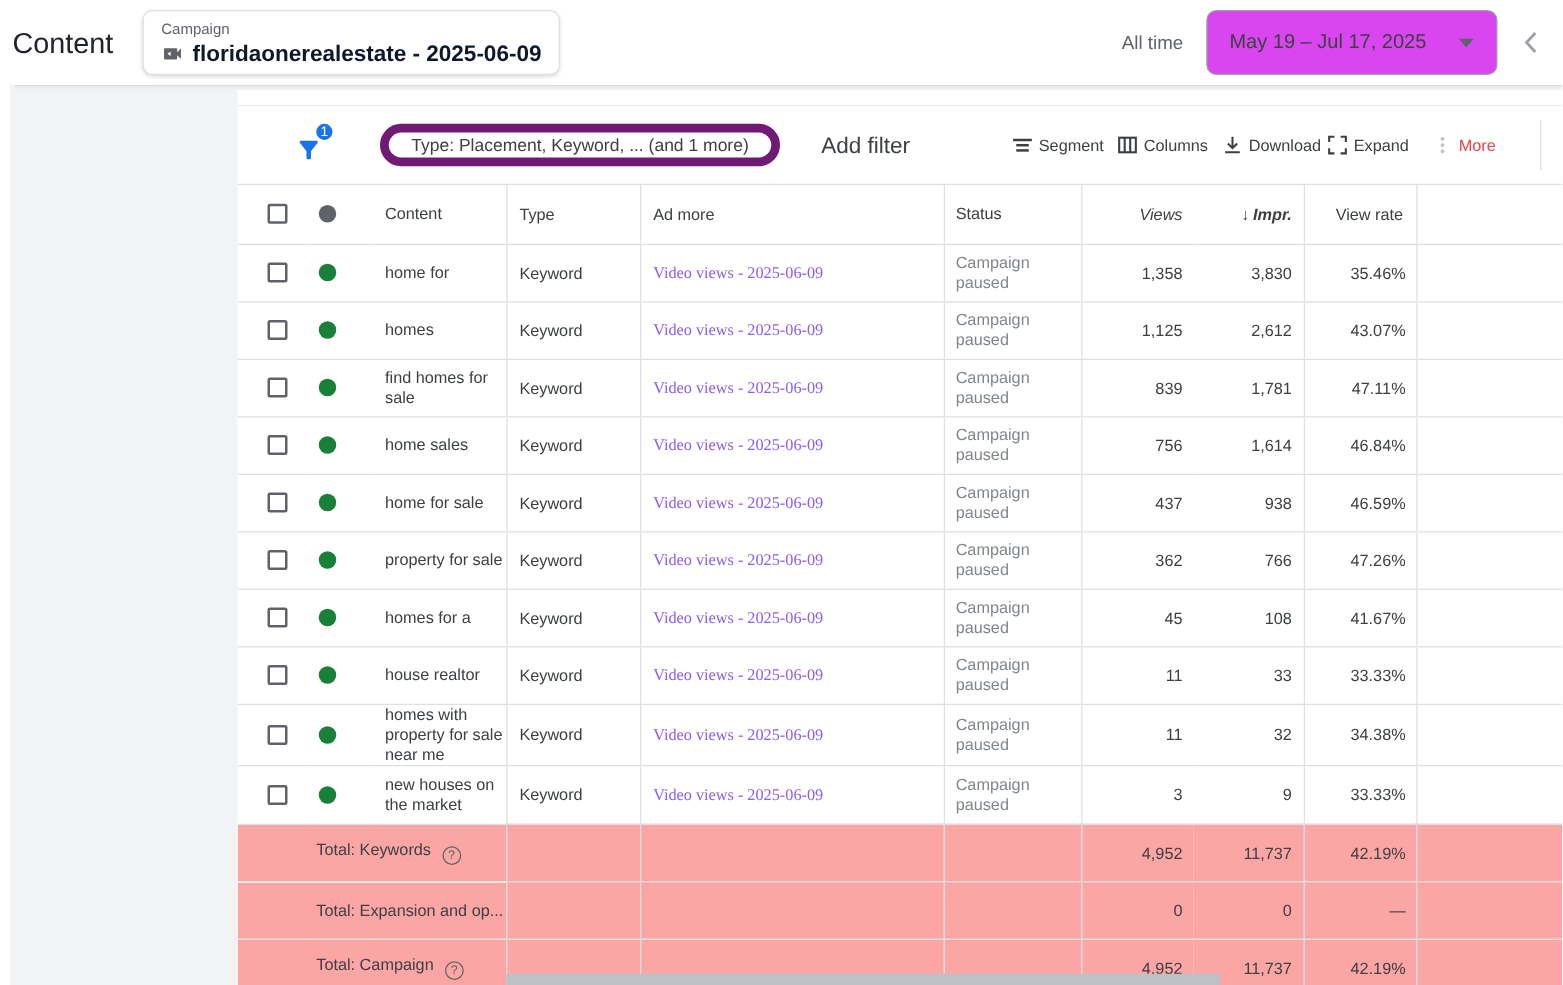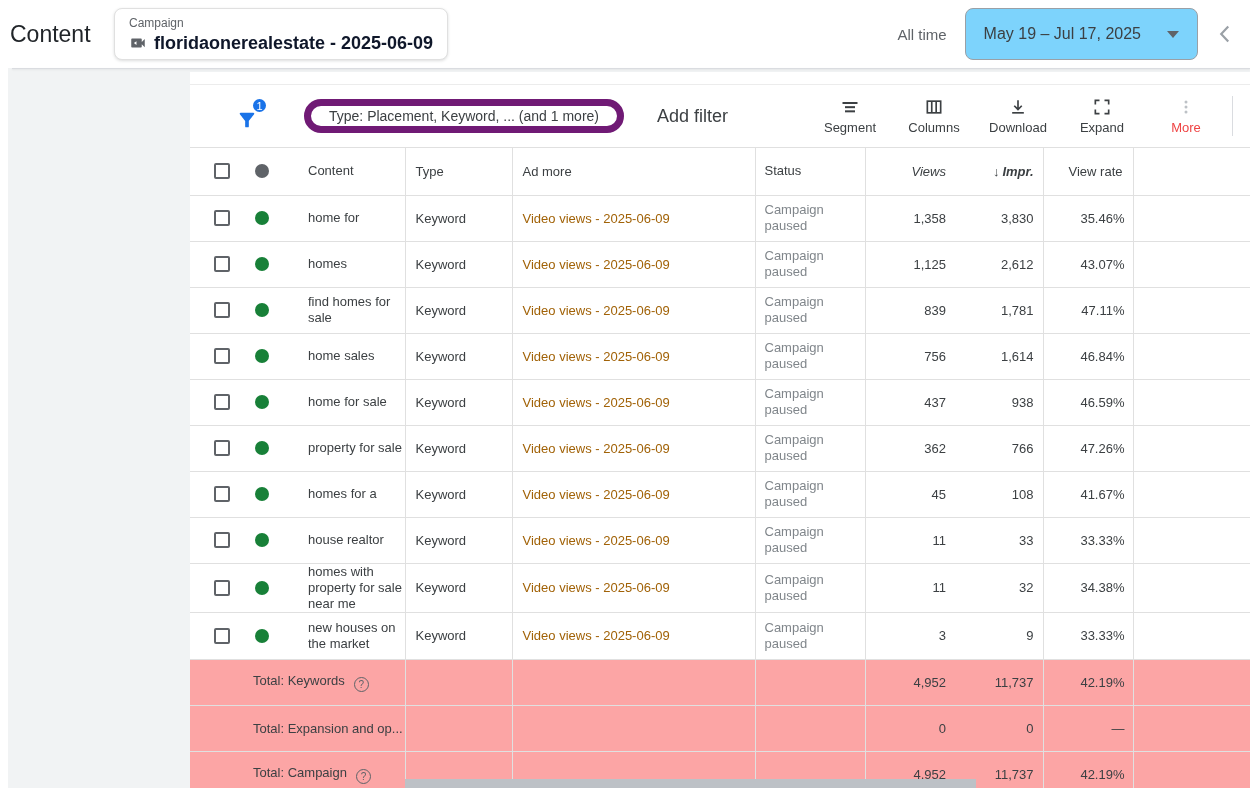--- a/index.html
+++ b/index.html
@@ -27,21 +27,21 @@
   .campaign-label { font-size:12px; color:#5f6368; line-height:15px; }
   .campaign-row { display:flex; align-items:center; gap:7px; margin-top:2px; }
   .campaign-name { font-size:18px; font-weight:700; color:#0f172a; }
   .vid-icon { width:18px; height:18px; fill:#5f6368; flex:0 0 auto; }
 
   .topbar-spacer { flex:1; }
   .all-time { font-size:15px; color:#5f6368; margin-right:18px; }
   .date-box {
     height:52px; border:1px solid #9aa0a6; border-radius:8px;
     display:flex; align-items:center; padding:0 18px; gap:26px; cursor:pointer;
-    background:#7dd3fc;
+    background:#d946ef;
   }
   .date-text { font-size:16px; color:#3c4043; }
   .caret-down {
     width:0; height:0; border-left:6px solid transparent; border-right:6px solid transparent;
     border-top:7px solid #5f6368;
   }
   .collapse-chevron { width:26px; height:26px; margin:0 12px 0 14px; stroke:#9aa0a6; fill:none;
     stroke-width:2; cursor:pointer; }
 
   
@@ -68,21 +68,21 @@
     justify-content:center; border:2px solid #fff;
   }
   .filter-chip {
     margin-left:42px; height:34px; border:7px solid #701a75; border-radius:17px;
     display:flex; align-items:center; padding:0 18px; font-size:14px; color:#3c4043;
     cursor:pointer; white-space:nowrap;
   }
   .add-filter { margin-left:33px; font-size:18px; color:#3c4043; cursor:pointer; white-space:nowrap; }
 
   .toolbar-actions { margin-left:auto; display:flex; align-items:center; }
-  .action { width:84px; display:flex; flex-direction:column; align-items:center; gap:3px; cursor:pointer; }
+  .action { width:84px; display:flex; flex-direction:row; align-items:center; gap:3px; cursor:pointer; }
   .action svg { width:20px; height:20px; }
   .action .a-label { font-size:13px; color:#3c4043; }
   .action.disabled .a-label { color:#ef4444; }
   .action.disabled { cursor:default; }
   .toolbar-divider { width:1px; height:40px; background:#dadce0; margin:0 0 0 4px; }
   .toolbar-endpad { width:17px; }
   .ic-stroke { stroke:#3c4043; fill:none; stroke-width:2; }
   .ic-fill { fill:#3c4043; }
   .ic-disabled { fill:#bdc1c6; }
 
@@ -103,21 +103,21 @@
   .checkbox {
     width:16px; height:16px; border:2px solid #5f6368; border-radius:2px;
     display:block; cursor:pointer; background:#fff;
   }
   .dot { width:14px; height:14px; border-radius:50%; display:block; margin-left:8px; }
   .dot.gray { background:#5f6368; }
   .dot.green { background:#188038; }
   .cell-content { padding-left:13px; padding-right:0; line-height:16px; }
   .cell-type { padding-left:10px; }
   .cell-adgroup { padding-left:10px; }
-  .adgroup-link { color:#a16207; cursor:pointer; text-decoration:none; }
+  .adgroup-link { color:#8b5cf6; cursor:pointer; text-decoration:none;font-family:Liberation Serif, serif; }
   .cell-status { padding-left:9px; color:#80868b; line-height:16px; }
   .num { text-align:right; padding-right:9px; }
   .cell-rate { text-align:right; padding-right:8px; }
   th.num-h { text-align:right; padding-right:9px;font-style:italic; }
   th.rate-h { text-align:right; padding-right:10px; }
   .sort-col { font-weight:700; }
   .sort-arrow { font-weight:400; color:#3c4043; margin-right:3px; font-size:13px; }
 
   tr.total-row td { background:#fca5a5; }
   .total-label { padding-left:63px; white-space:nowrap; overflow:hidden; }

